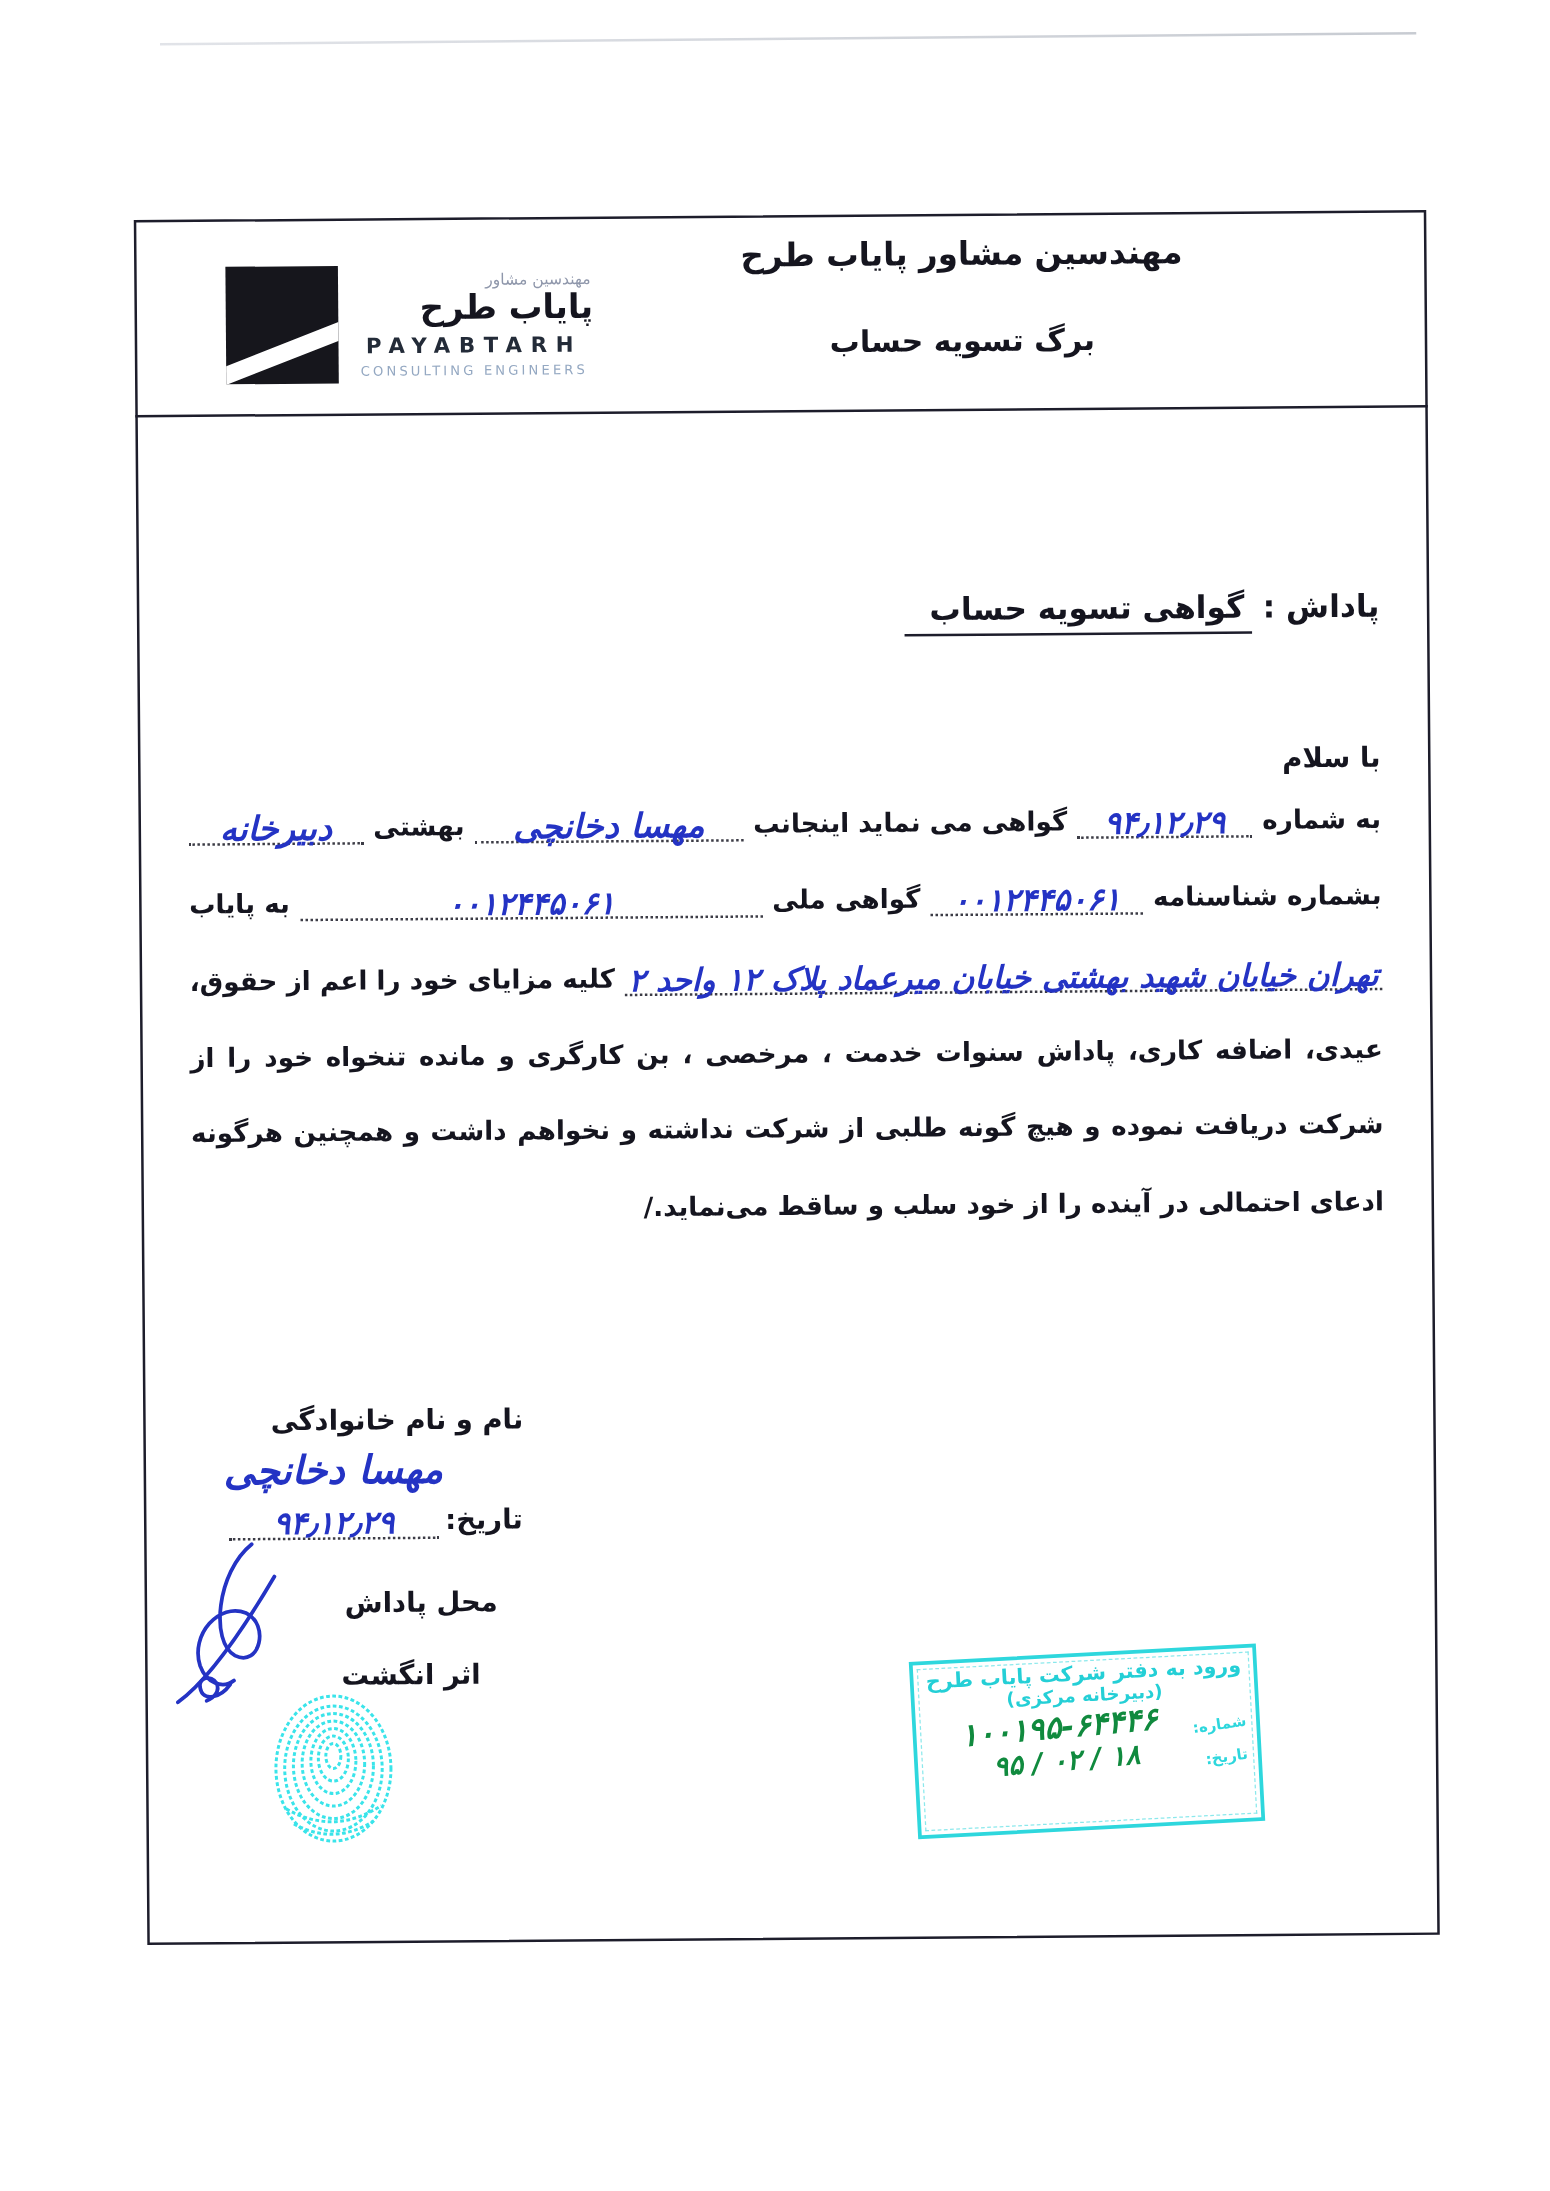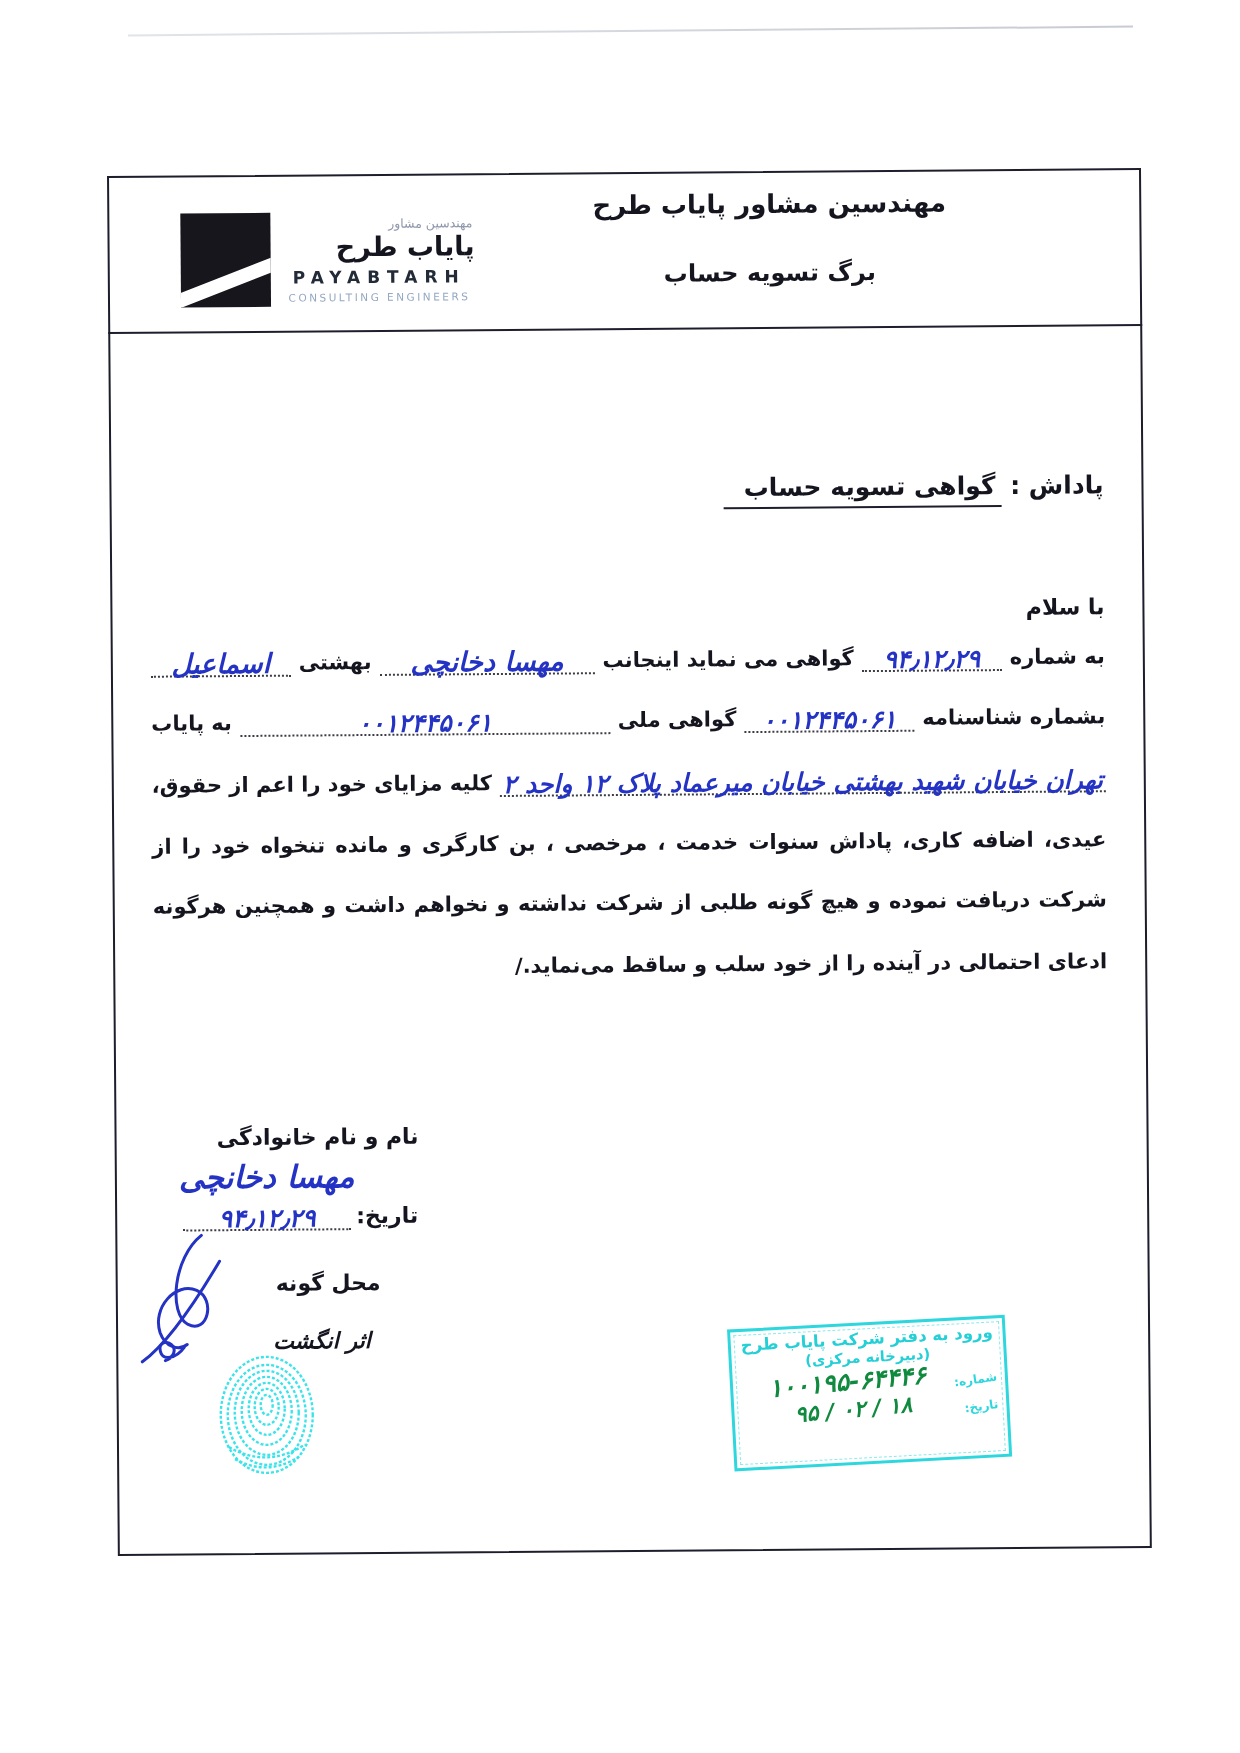--- a/index.html
+++ b/index.html
@@ -43,21 +43,21 @@
     position:relative;top:3px;white-space:nowrap;}
   .hand-sm{font-size:25px;}
 
   
   .abs{position:absolute;direction:rtl;font-weight:bold;color:#15151f;}
   .sg-name-label{left:100px;top:948px;font-size:22px;}
   .sg-name-hand{left:62px;top:982px;font-size:31px;color:#2433c4;font-style:italic;direction:rtl;position:absolute;font-weight:bold;}
   .sg-date{left:66px;top:1026px;width:235px;display:flex;align-items:baseline;gap:5px;font-size:22px;}
   .sg-date .blank{flex:1 1 auto;}
   .sg-sign-label{left:158px;top:1094px;font-size:22px;}
-  .sg-finger-label{left:155px;top:1152px;font-size:22px;font-style:italic;}
+  .sg-finger-label{left:155px;top:1152px;font-size:22px;}
   .sig-svg{position:absolute;left:12px;top:1052px;}
   .fp-svg{position:absolute;left:96px;top:1172px;}
 
   
   .stamp{position:absolute;left:612px;top:1150px;width:278px;height:142px;border:3px solid #2ed7dd;
     transform:rotate(-2.6deg);direction:rtl;padding:4px 8px;box-sizing:border-box;
     outline:1px dashed rgba(46,215,221,.55);outline-offset:-7px;background:rgba(255,255,255,0);}
   .st-t1{color:#24cfd6;font-weight:bold;font-size:16.5px;text-align:center;white-space:nowrap;}
   .st-t2{color:#24cfd6;font-weight:bold;font-size:14.5px;text-align:center;margin-top:1px;}
   .st-row{display:flex;align-items:baseline;margin-top:1px;}
@@ -92,21 +92,21 @@
   </div>
 
   <div class="line l-salam">با سلام</div>
 
   <div class="line l1 flexline">
     <span class="t">به شماره</span>
     <span class="blank w140"><span class="hand hand-sm" dir="ltr">۹۴٫۱۲٫۲۹</span></span>
     <span class="t">گواهی می نماید اینجانب</span>
     <span class="blank w215"><span class="hand">مهسا دخانچی</span></span>
     <span class="t">بهشتی</span>
-    <span class="blank grow"><span class="hand">اسماعیل</span></span>
+    <span class="blank grow"><span class="hand">دبیرخانه</span></span>
   </div>
 
   <div class="line l2 flexline">
     <span class="t">بشماره شناسنامه</span>
     <span class="blank w170"><span class="hand hand-sm" dir="ltr">۰۰۱۲۴۴۵۰۶۱</span></span>
     <span class="t">گواهی ملی</span>
     <span class="blank grow"><span class="hand hand-sm" dir="ltr">۰۰۱۲۴۴۵۰۶۱</span></span>
     <span class="t">به پایاب</span>
   </div>
 
@@ -118,21 +118,21 @@
   <div class="line l4">عیدی، اضافه کاری،  پاداش سنوات خدمت ، مرخصی ، بن کارگری و مانده تنخواه خود را از</div>
   <div class="line l5">شرکت دریافت نموده و هیچ گونه طلبی از شرکت نداشته و نخواهم داشت و همچنین هرگونه</div>
   <div class="line l6">ادعای احتمالی در آینده را از خود سلب و ساقط می‌نماید./</div>
 
   <div class="abs sg-name-label">نام و نام خانوادگی</div>
   <div class="sg-name-hand">مهسا دخانچی</div>
   <div class="abs sg-date">
     <span class="t">تاریخ:</span>
     <span class="blank"><span class="hand hand-sm" dir="ltr">۹۴٫۱۲٫۲۹</span></span>
   </div>
-  <div class="abs sg-sign-label">محل گونه</div>
+  <div class="abs sg-sign-label">محل پاداش</div>
   <div class="abs sg-finger-label">اثر انگشت</div>
 
   <svg class="sig-svg" width="125" height="145" viewBox="0 0 125 145">
     <g fill="none" stroke="#2433c4" stroke-width="3" stroke-linecap="round">
       <path d="M 72 6 C 44 28, 38 84, 58 95 C 78 105, 86 70, 67 61 C 46 52, 22 78, 30 103 C 35 117, 48 122, 57 115"></path>
       <path d="M 12 132 C 40 112, 72 62, 90 32"></path>
       <path d="M 54 118 c -8 11, -22 14, -24 3 c -2 -9, 9 -11, 13 -4 c 3 6, -2 12, -8 14"></path>
     </g>
   </svg>
 

